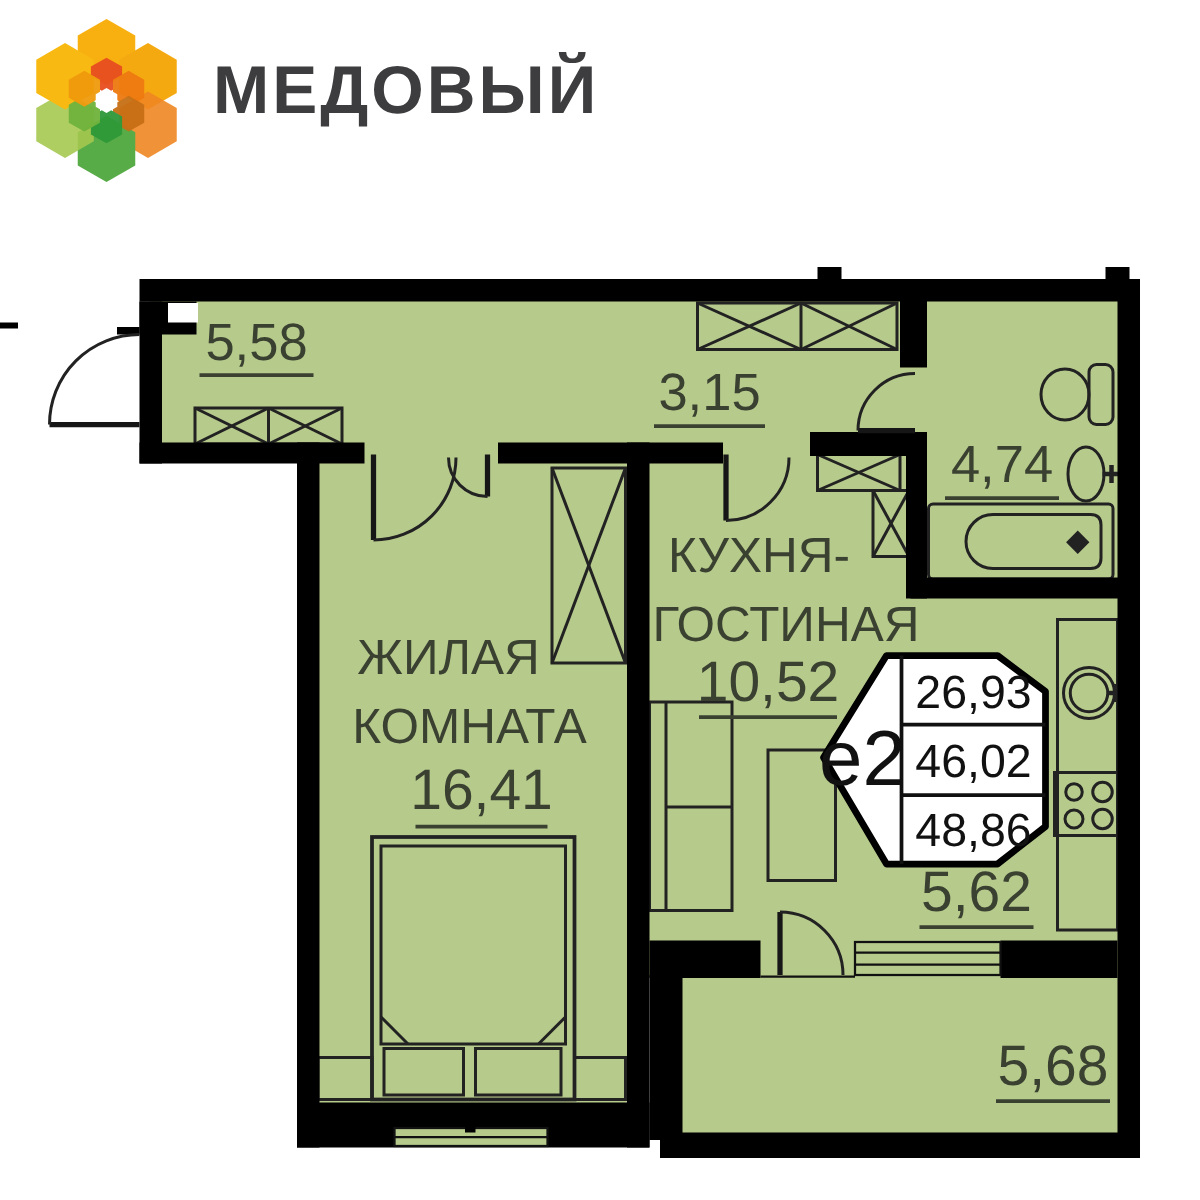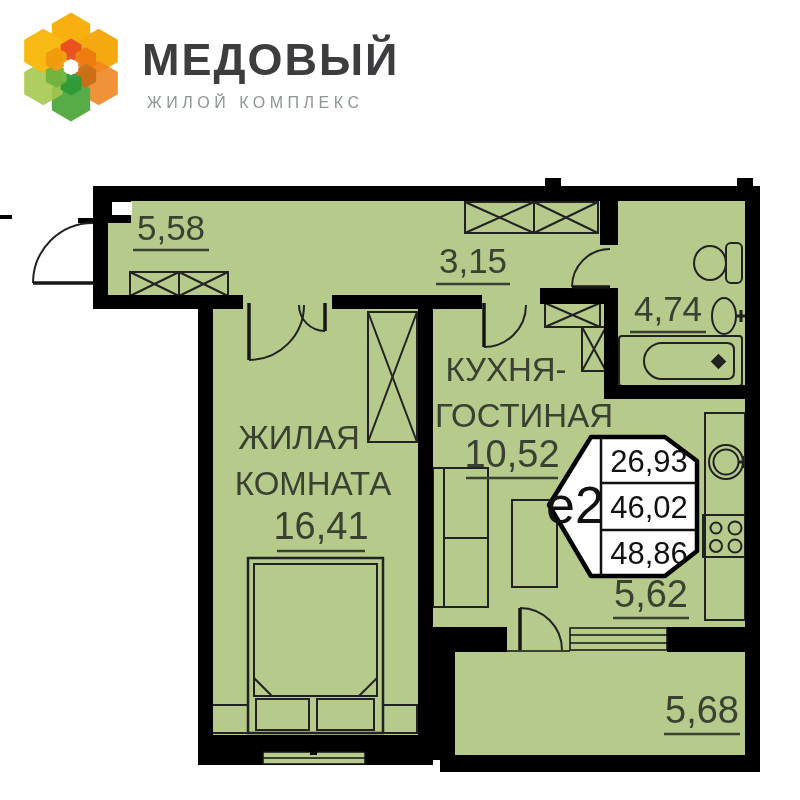--- a/index.html
+++ b/index.html
@@ -38,21 +38,20 @@
         <polygon points="64,29 75.3,35.5 75.3,48.5 64,55 52.7,48.5 52.7,35.5" fill="#e84e1f"></polygon>
         <polygon points="80,38.5 91.3,45 91.3,58 80,64.5 68.7,58 68.7,45" fill="#ee7a10"></polygon>
         <polygon points="80,56.5 91.3,63 91.3,76 80,82.5 68.7,76 68.7,63" fill="#c76f16"></polygon>
         <polygon points="64,65 75.3,71.5 75.3,84.5 64,91 52.7,84.5 52.7,71.5" fill="#2e9838"></polygon>
         <polygon points="48,56.5 59.3,63 59.3,76 48,82.5 36.7,76 36.7,63" fill="#6fb33c"></polygon>
         <polygon points="48,38.5 59.3,45 59.3,58 48,64.5 36.7,58 36.7,45" fill="#f09a0c"></polygon>
       </g>
       <polygon points="64,51 71.8,55.5 71.8,64.5 64,69 56.2,64.5 56.2,55.5" fill="#ffffff"></polygon>
     </svg>
     <div class="logo-title">МЕДОВЫЙ</div>
-    <div class="logo-sub">ЖИЛОЙ КОМПЛЕКС</div>
   </div>
 
   <svg width="800" height="800" viewBox="0 0 800 800" style="position:absolute;left:0;top:0;">
 
     <g>
       <rect x="100" y="193" width="518" height="110" fill="#b6ca8c"></rect>
       <rect x="612" y="193" width="140" height="200" fill="#b6ca8c"></rect>
       <rect x="205" y="300" width="225" height="445" fill="#b6ca8c"></rect>
       <rect x="425" y="300" width="327" height="352" fill="#b6ca8c"></rect>
       <rect x="448" y="645" width="300" height="115" fill="#b6ca8c"></rect>

